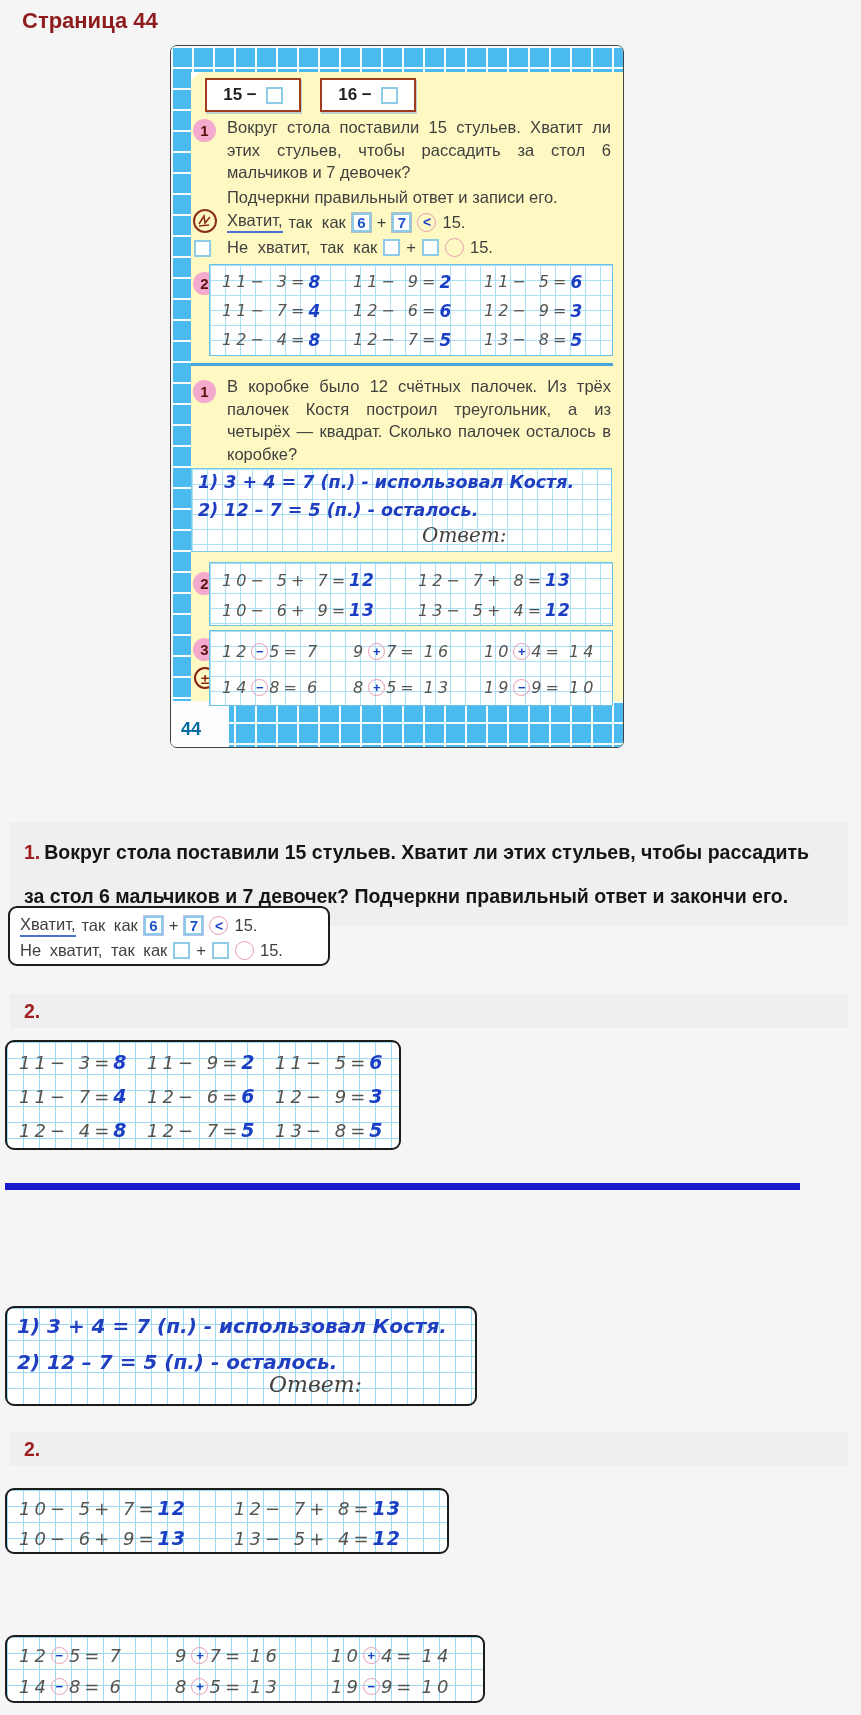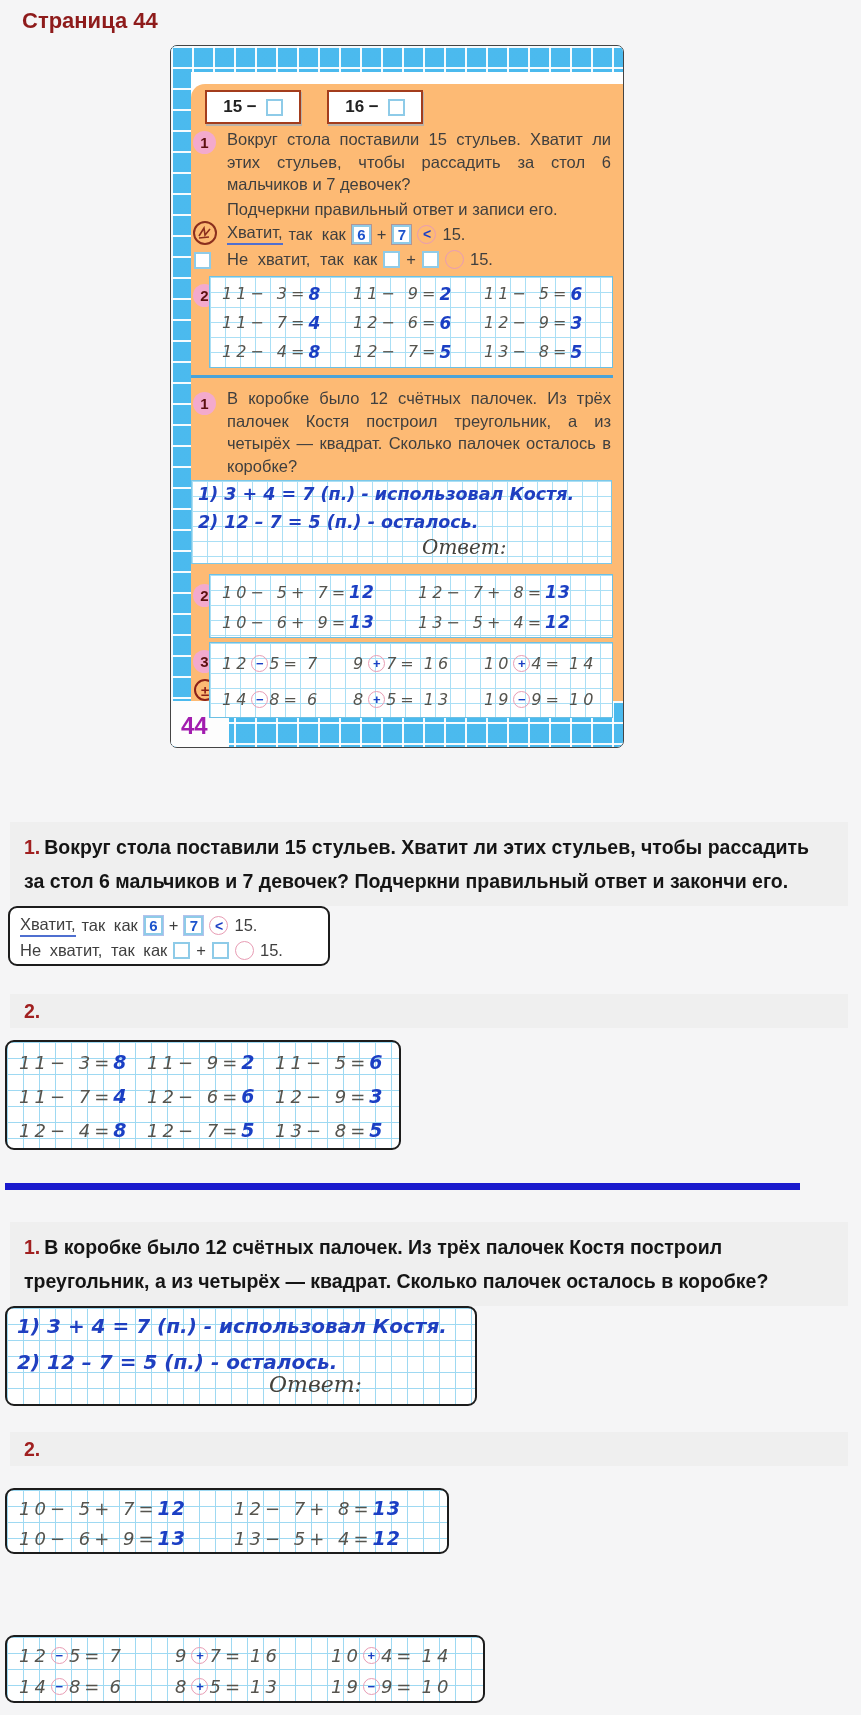--- a/index.html
+++ b/index.html
@@ -14,22 +14,22 @@
   .checker{background-color:#4cc4f2;
     background-image:
       linear-gradient(rgba(255,255,255,.95) 2px, transparent 2px),
       linear-gradient(90deg, rgba(255,255,255,.95) 2px, transparent 2px),
       linear-gradient(rgba(70,140,220,.18), rgba(70,140,220,.18));
     background-size:21px 21px,21px 21px,100% 100%;}
   .wb-top{position:absolute;left:0;top:0;width:452px;height:26px;}
   .wb-left{position:absolute;left:0;top:0;width:20px;height:701px;}
   .wb-bottom{position:absolute;left:0;bottom:0;width:452px;height:46px;}
   .wb-corner{position:absolute;left:0;bottom:0;width:58px;height:46px;background:#fdfdfd;}
-  .wb-pagenum{position:absolute;left:10px;bottom:7px;font-size:24px;font-weight:bold;color:#a21caf;z-index:3;}
-  .wb-white{position:absolute;left:20px;top:26px;right:0;bottom:46px;background:#fdba74;border-top-left-radius:14px;margin-top:12px;}
+  .wb-pagenum{position:absolute;left:10px;bottom:7px;font-size:18px;font-weight:bold;color:#0369a1;z-index:3;}
+  .wb-white{position:absolute;left:20px;top:26px;right:0;bottom:46px;background:#fef9c3;border-top-left-radius:14px;}
 
   .hbox{position:absolute;top:6px;height:30px;width:92px;border:2px solid #a33c1c;background:#fff;
         display:flex;align-items:center;justify-content:center;gap:9px;font-size:17px;font-weight:bold;color:#222;
         box-shadow:1px 2px 0 rgba(120,170,220,.5);}
   .sq{display:inline-block;width:17px;height:17px;border:2px solid #8ecbe8;background:#fff;vertical-align:-3px;box-sizing:border-box;}
   .badge{position:absolute;width:23px;height:23px;border-radius:50%;background:#f3aacd;color:#5c1010;
          font-weight:bold;font-size:15px;display:flex;align-items:center;justify-content:center;}
   .wbtext{position:absolute;left:36px;width:384px;margin:0;font-size:16.5px;line-height:22.5px;color:#3f3f3f;text-align:justify;}
   .ansline{position:absolute;left:36px;font-size:16.5px;color:#3f3f3f;word-spacing:5px;white-space:nowrap;display:flex;align-items:center;gap:6px;}
   .u{border-bottom:2px solid #4f6fd0;padding-bottom:1px;}
@@ -56,21 +56,21 @@
   .ha{font-family:"DejaVu Sans",sans-serif;font-style:italic;font-weight:bold;color:#1b3fc4;letter-spacing:1px;font-size:17px;}
   .hasp{margin-left:6px;}
   .s-eq{width:17px;height:17px;font-size:13px;margin:0 1px;}
   .wb-divider{position:absolute;left:0;top:291px;width:422px;height:3px;background:#4aa3d8;}
   .solbox{position:absolute;left:0;top:396px;width:421px;height:84px;border:1px solid #7cc8e8;box-sizing:border-box;}
   .sol{position:absolute;left:6px;font-family:"DejaVu Sans",sans-serif;font-style:italic;font-weight:bold;font-size:17.5px;color:#1f3fc0;white-space:nowrap;}
   .otvet{position:absolute;left:230px;top:54px;font-family:"DejaVu Serif",serif;font-style:italic;font-size:20px;color:#44423c;}
 
   
   .sec{position:absolute;left:10px;width:838px;box-sizing:border-box;background:#efefef;padding:8px 14px;
-       font-size:19.5px;font-weight:bold;color:#151515;line-height:34px;}
+       font-size:19.5px;font-weight:bold;color:#151515;line-height:44px;}
   .sec-slim{padding:0 14px;height:34px;line-height:34px;}
   .secnum{color:#a02020;margin-right:4px;}
   .ansbox{position:absolute;left:8px;top:906px;width:322px;height:60px;border:2px solid #1c1c1c;border-radius:9px;
           background:#fff;box-sizing:border-box;padding:5px 10px;}
   .ansbox .bline{display:flex;align-items:center;gap:6px;font-size:16.5px;color:#3f3f3f;word-spacing:4px;height:25px;white-space:nowrap;}
   .bgridbox{position:absolute;left:5px;border:2px solid #1c1c1c;border-radius:9px;box-sizing:border-box;padding:3px 0 0 12px;}
   .brow{display:flex;align-items:center;height:34px;}
   .bcell{flex:0 0 128px;display:flex;align-items:center;white-space:nowrap;}
   .bcell-w{flex:0 0 215px;}
   .bcell-s{flex:0 0 156px;}
@@ -94,21 +94,21 @@
     <div class="wb-bottom checker"></div>
     <div class="wb-corner"></div>
     <div class="wb-pagenum">44</div>
 
     <div class="wb-white">
 
       <div class="hbox" style="left:14px;">
         <span>15 −</span>
         <span class="sq"></span>
       </div>
-      <div class="hbox" style="left:136px;">
+      <div class="hbox" style="left:129px;">
         <span>16 −</span>
         <span class="sq"></span>
       </div>
 
       <div class="badge" style="left:2px;top:47px;">1</div>
       <p class="wbtext" style="top:44px;">Вокруг стола поставили 15 стульев. Хватит ли этих стульев, чтобы рассадить за стол 6 мальчиков и 7 девочек?</p>
       <p class="wbtext" style="top:114px;">Подчеркни правильный ответ и записи его.</p>
 
       <svg class="penicon" style="left:1px;top:136px;" width="26" height="26">
         <circle cx="13" cy="13" r="11" fill="none" stroke="#8b2f1e" stroke-width="2"></circle>
@@ -333,23 +333,20 @@
         </span>
       <span class="bcell">
           <span class="hq bhq">13− 8=</span>
           <span class="ha bha">5</span>
         </span>
     </div>
   </div>
 
   <div class="bigdivider"></div>
 
-  <section class="sec" style="top:1222px;">
-    <span class="secnum">1.</span><span>В коробке было 12 счётных палочек. Из трёх палочек Костя построил треугольник, а из четырёх — квадрат. Сколько палочек осталось в коробке?</span>
-  </section>
 
   <div class="bgridbox gridbg-big solbox2" style="top:1306px;width:472px;height:100px;">
     <div class="bsol" style="top:6px;">1) 3 + 4 = 7 (п.) - использовал Костя.</div>
     <div class="bsol" style="top:42px;">2) 12 – 7 = 5 (п.) - осталось.</div>
     <div class="botvet">Ответ:</div>
   </div>
 
   <section class="sec sec-slim" style="top:1432px;">
     <span class="secnum">2.</span>
   </section>

